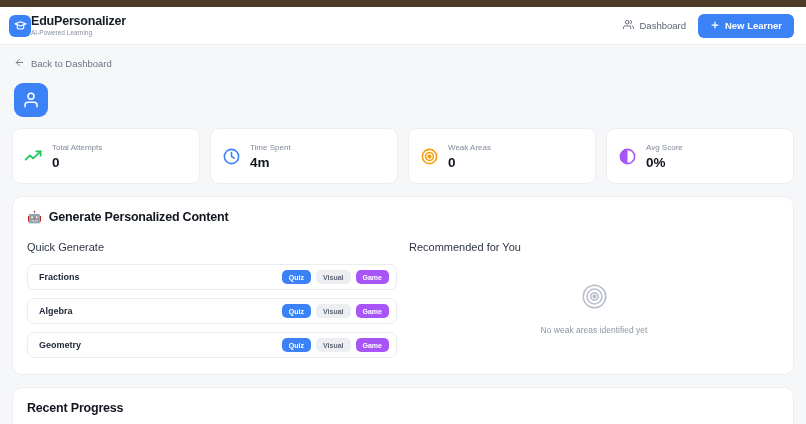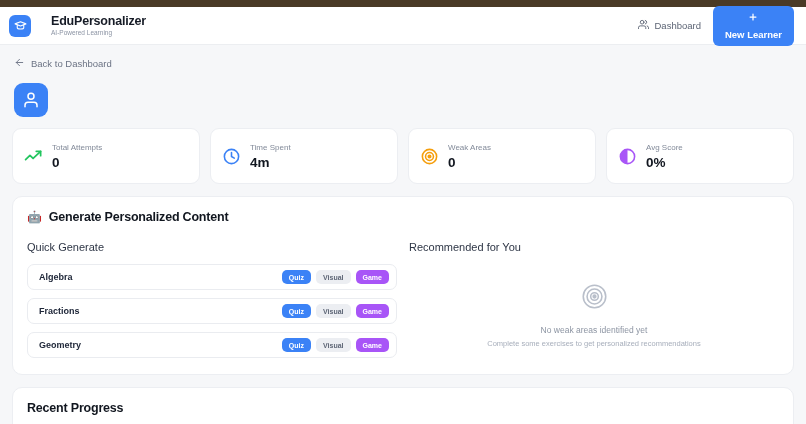--- a/index.html
+++ b/index.html
@@ -16,21 +16,21 @@
     background: #4a3a26;
   }
   
   #app-header {
     height: 38px;
     background: #ffffff;
     border-bottom: 1px solid #eceef1;
     display: flex; align-items: center;
     padding: 0 12px 0 9px;
   }
-  .brand { display: flex; align-items: flex-start; gap: 20px; }
+  .brand { display: flex; align-items: flex-start; gap: 0; }
   .logo-tile {
     width: 22px; height: 22px; border-radius: 6px;
     background: #3b82f6;
     display: flex; align-items: center; justify-content: center;
     flex: 0 0 auto;
   }
   .brand-text { display: flex; flex-direction: column; line-height: 1.05; }
   .brand-title { font-size: 12.5px; font-weight: bold; color: #161b26; letter-spacing: -.2px; }
   .brand-sub { font-size: 6.5px; color: #8b93a3; margin-top: 2px; }
   .header-right { margin-left: auto; display: flex; align-items: center; gap: 12px; }
@@ -38,21 +38,20 @@
     display: flex; align-items: center; gap: 5px;
     font-size: 9.5px; color: #5c6474; cursor: pointer;
   }
   .new-learner-btn {
     display: flex; align-items: center; gap: 5px;
     background: #3b82f6; color: #fff;
     font-size: 9.5px; font-weight: bold;
     border: none; border-radius: 6px;
     padding: 6px 12px; cursor: pointer;
     white-space: nowrap;
-    flex-direction: column;
   }
   
   #page { padding: 0 12px; }
   .back-row {
     display: flex; align-items: center; gap: 6px;
     font-size: 9.5px; color: #6b7384;
     padding: 12px 0 9px 2px; cursor: pointer;
   }
   
   .profile { display: flex; align-items: flex-start; gap: 11px; padding: 2px 0 0 2px; }
@@ -249,30 +248,30 @@
       <span>Generate Personalized Content</span>
     </div>
 
     <div class="two-col">
 
       <div class="col">
         <div class="col-head">Quick Generate</div>
         <div class="topic-list">
 
           <div class="topic-row">
-            <span class="topic-name">Algebra</span>
+            <span class="topic-name">Fractions</span>
             <span class="chips">
               <button class="chip chip-quiz">Quiz</button>
               <button class="chip chip-visual">Visual</button>
               <button class="chip chip-game">Game</button>
             </span>
           </div>
 
           <div class="topic-row">
-            <span class="topic-name">Fractions</span>
+            <span class="topic-name">Algebra</span>
             <span class="chips">
               <button class="chip chip-quiz">Quiz</button>
               <button class="chip chip-visual">Visual</button>
               <button class="chip chip-game">Game</button>
             </span>
           </div>
 
           <div class="topic-row">
             <span class="topic-name">Geometry</span>
             <span class="chips">
@@ -290,21 +289,20 @@
         <div class="empty-state">
           <span>
             <svg width="27" height="27" viewBox="0 0 24 24" fill="none" stroke="#b9bfca" stroke-width="1.4">
               <circle cx="12" cy="12" r="10"></circle>
                 <circle cx="12" cy="12" r="6.6"></circle>
               <circle cx="12" cy="12" r="3.4"></circle>
                 <circle cx="12" cy="12" r="1.2" fill="#b9bfca"></circle>
             </svg>
           </span>
           <span class="empty-title">No weak areas identified yet</span>
-          <span class="empty-sub">Complete some exercises to get personalized recommendations</span>
         </div>
       </div>
 
     </div>
   </div>
 
   <div class="progress-panel">
     <div class="progress-title">Recent Progress</div>
   </div>
 

